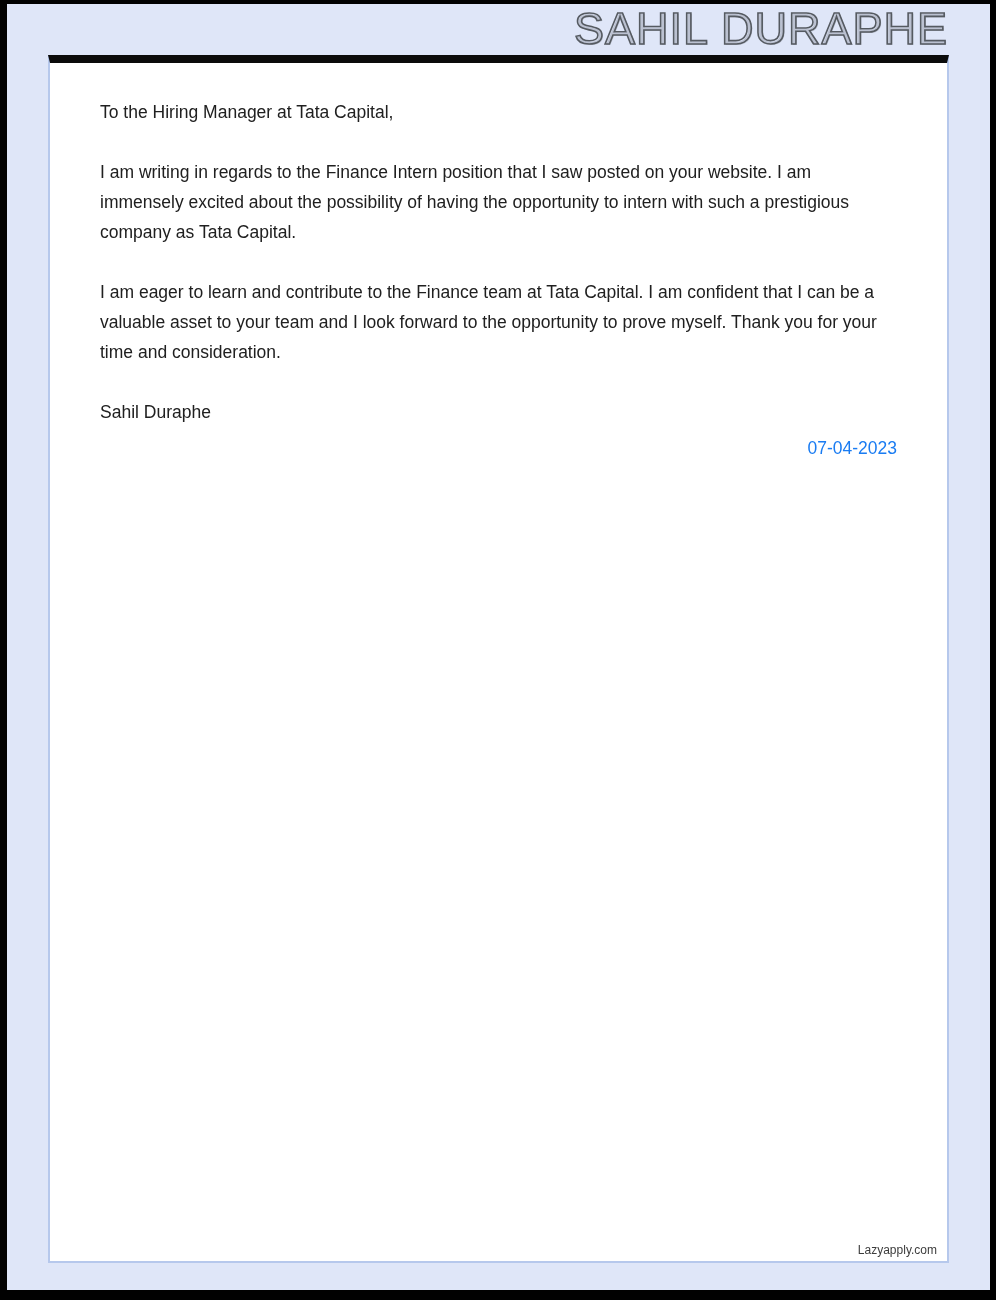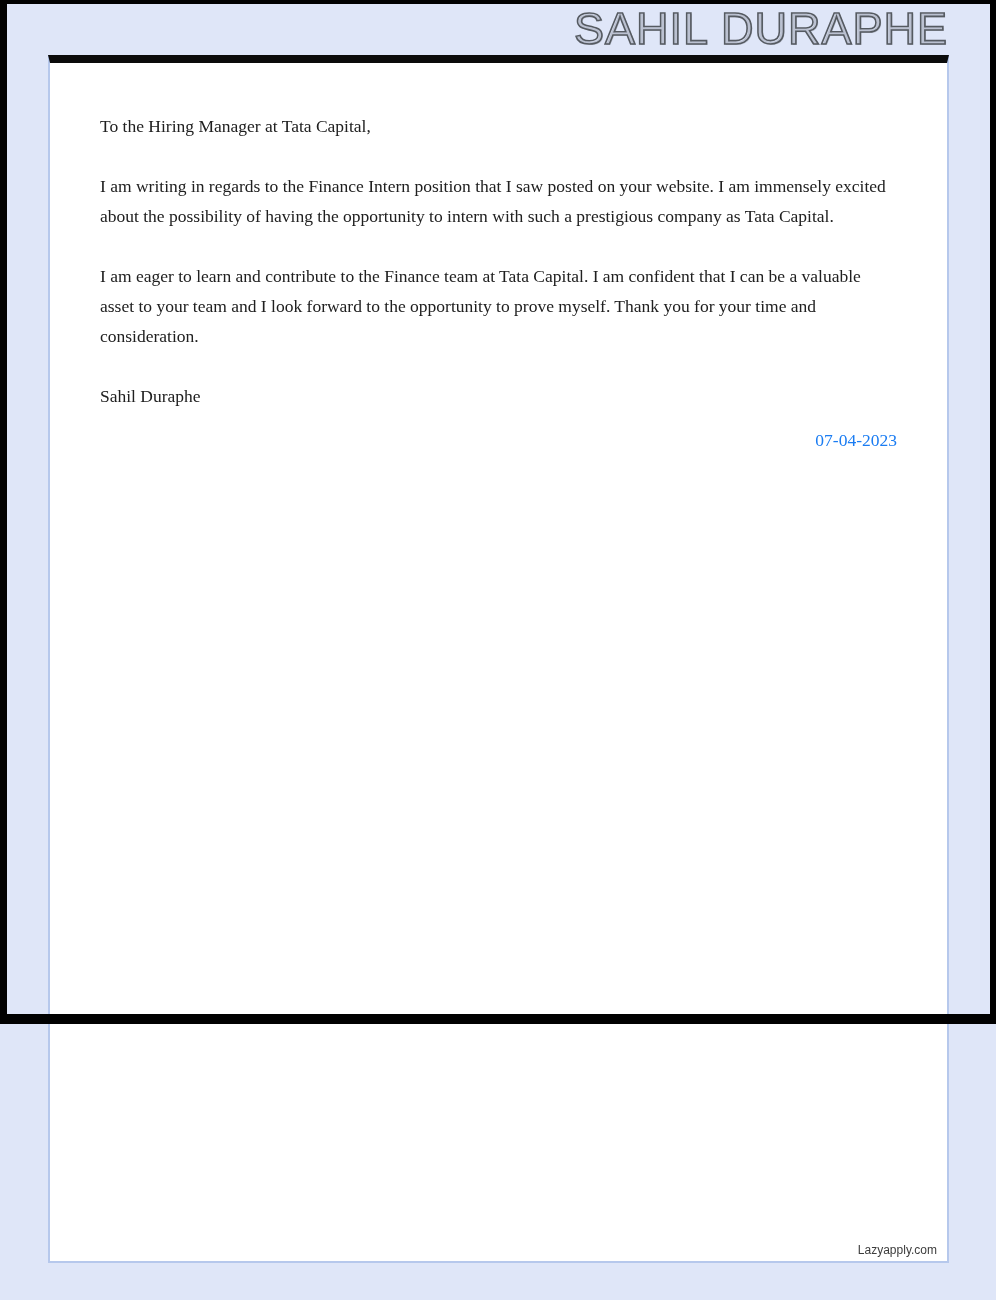--- a/index.html
+++ b/index.html
@@ -18,21 +18,21 @@
     padding: 0;
     width: 996px;
     height: 1300px;
     background: var(--frame-bg);
     font-family: "Liberation Sans", "DejaVu Sans", sans-serif;
     overflow: hidden;
   }
   .canvas {
     position: relative;
     width: 996px;
-    height: 1024px;
+    height: 1300px;
   }
   
   .outer-border {
     position: absolute;
     inset: 0;
     border-style: solid;
     border-color: var(--outer-border);
     border-width: 4px 6px 10px 7px;
     pointer-events: none;
     z-index: 10;
@@ -69,22 +69,21 @@
     border-top: 8px solid var(--page-bar);
     z-index: 2;
   }
   .letter-body {
     padding: 34px 50px 0 50px;
     font-size: 17.5px;
     line-height: 30px;
     color: var(--text-color);
   }
   .letter-body p {
-    margin: 14px 0 30px 0;
-    font-family: Liberation Serif, serif;
+    margin: 0 0 30px 0;
   }
   .letter-body p.signature {
     margin-bottom: 6px;
   }
   .date {
     color: var(--accent-blue);
     margin: 0;
     text-align: right;
   }
   .watermark {

